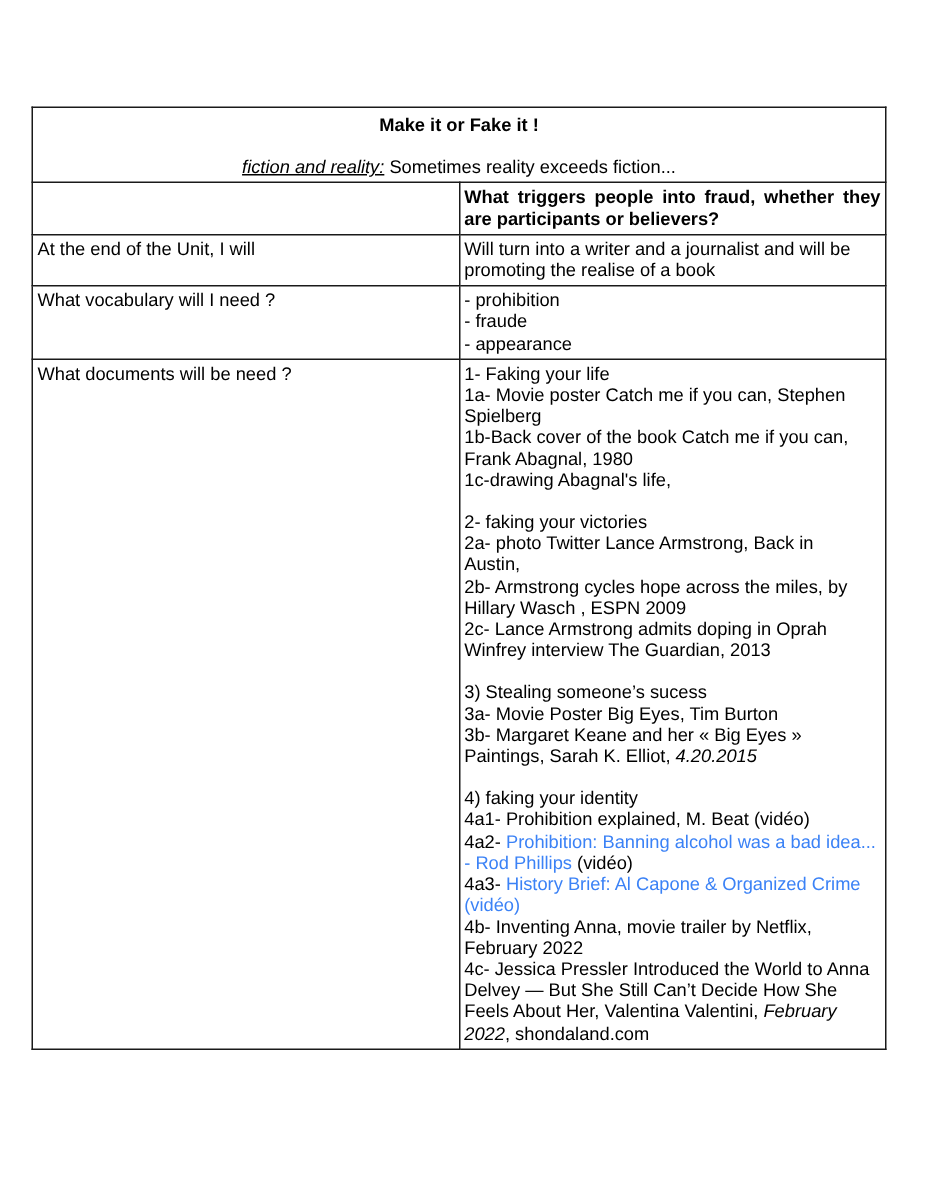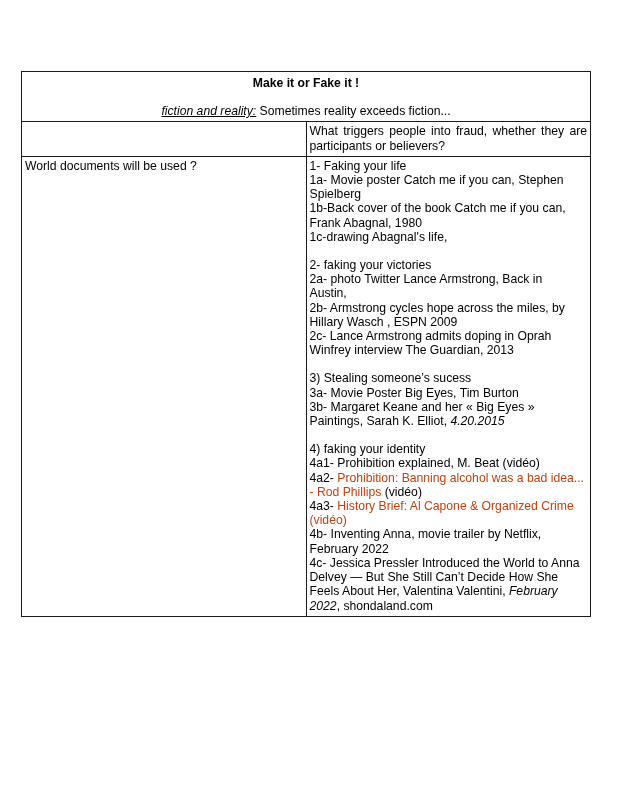--- a/index.html
+++ b/index.html
@@ -40,29 +40,29 @@
       padding-top: 4px !important;
       padding-bottom: 3px !important;
       height: 40px;
     }
     .title {
       font-weight: bold;
       display: block;
       margin-bottom: 14px;
     }
     .subtitle em { font-style: italic; text-decoration: underline; }
-    .justify { text-align: justify; text-align-last: left; }
+    .justify { text-align: justify; text-align-last: left; font-weight: bold; }
     .line { display: block; }
     .section {
       display: block;
       margin-bottom: 14px;
     }
     .section:last-child { margin-bottom: 0; }
     .section-title { font-weight: normal; display: block; }
-    .grey { color: #c2410c; }
+    .grey { color: #3b82f6; }
     .it { font-style: italic; }
     .row-h2 { height: 29px; }
     .row-h3 { height: 29px; }
     .row-h4 { height: 42px; }
     .row-h5 { height: 42px; }
   </style>
 </head>
 <body>
 
 <div class="page">
@@ -73,25 +73,37 @@
         <span class="title">Make it or Fake it !</span>
         <span class="subtitle"><em>fiction and reality:</em><span> Sometimes reality exceeds fiction...</span></span>
       </td>
     </tr>
 
     <tr class="row-h2">
       <td class="col-left"></td>
       <td class="col-right justify">What triggers people into fraud, whether they are participants or believers?</td>
     </tr>
 
+    <tr class="row-h3">
+      <td class="col-left">At the end of the Unit, I will</td>
+      <td class="col-right">Will turn into a writer and a journalist and will be promoting the realise of a book</td>
+    </tr>
 
+    <tr class="row-h4">
+      <td class="col-left">What vocabulary will I need ?</td>
+      <td class="col-right">
+        <span class="line">- prohibition</span>
+        <span class="line">- fraude</span>
+        <span class="line">- appearance</span>
+      </td>
+    </tr>
 
 
     <tr>
-      <td class="col-left">World documents will be used ?</td>
+      <td class="col-left">What documents will be need ?</td>
       <td class="col-right">
 
         <div class="section">
           <span class="section-title">1- Faking your life</span>
           <span class="line">1a- Movie poster Catch me if you can, Stephen Spielberg</span>
           <span class="line">1b-Back cover of the book Catch me if you can, Frank Abagnal, 1980</span>
           <span class="line">1c-drawing Abagnal's life,</span>
         </div>
 
         <div class="section">

